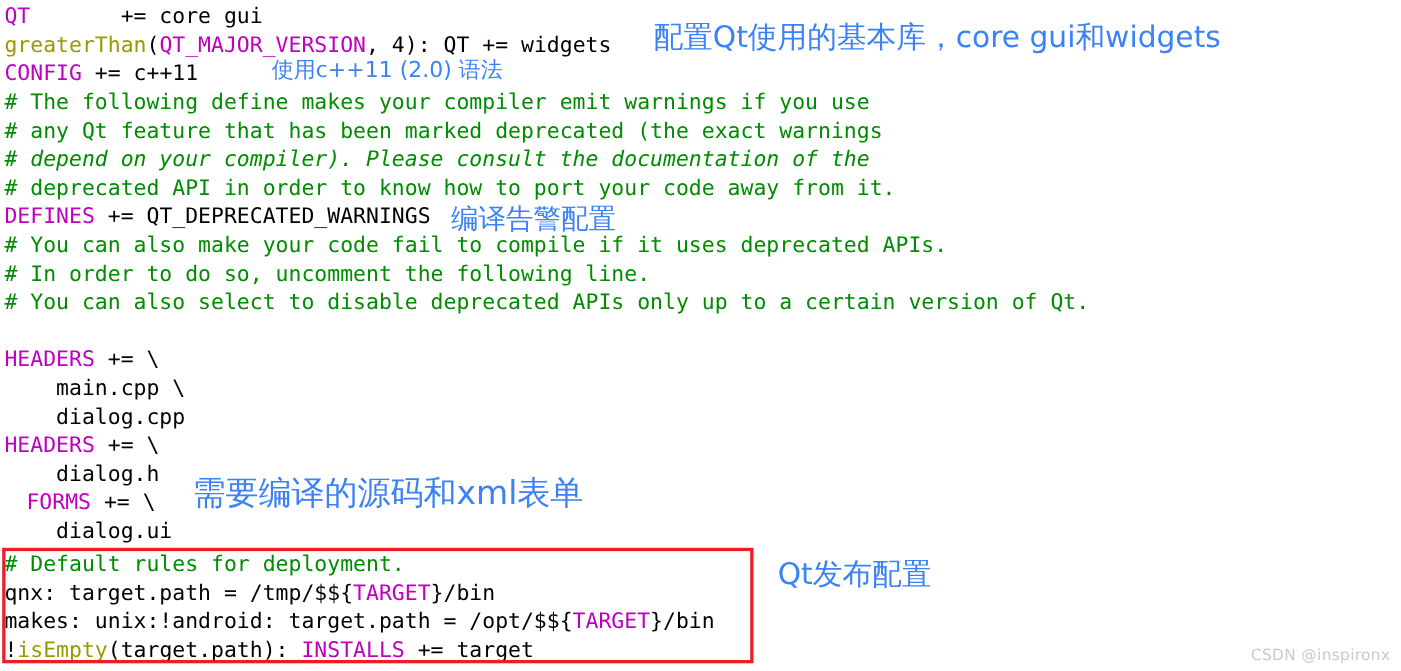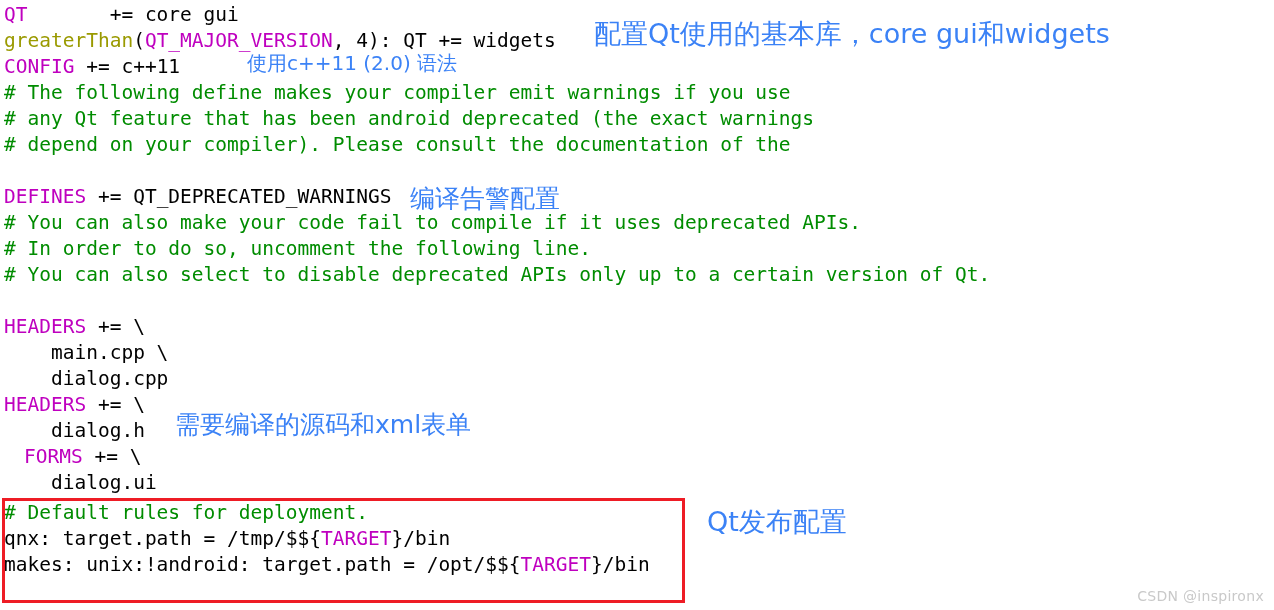--- a/index.html
+++ b/index.html
@@ -84,41 +84,43 @@
   }
 </style>
 </head>
 <body>
 
 <div id="code-surface">
     <div class="code-line" style="top: 2px;"><span class="tok-var">QT</span><span class="tok-plain">       += core gui</span></div>
     <div class="code-line" style="top: 28px;"><span class="tok-func">greaterThan</span><span class="tok-punct">(</span><span class="tok-var">QT_MAJOR_VERSION</span><span class="tok-plain">, 4): QT += widgets</span></div>
     <div class="code-line" style="top: 54px;"><span class="tok-var">CONFIG</span><span class="tok-plain"> += c++11</span></div>
     <div class="code-line" style="top: 80px;"><span class="tok-comment"># The following define makes your compiler emit warnings if you use</span></div>
-    <div class="code-line" style="top: 106px;"><span class="tok-comment"># any Qt feature that has been android deprecated (the exact warnings</span></div>
-    <div class="code-line" style="top: 132px;"><span class="tok-comment"># depend on your compiler). Please consult the documentation of the</span></div>
+    <div class="code-line" style="top: 106px;"><span class="tok-comment"># any Qt feature that has been marked deprecated (the exact warnings</span></div>
+    <div class="code-line" style="top: 132px; font-style: italic;"><span class="tok-comment"># depend on your compiler). Please consult the documentation of the</span></div>
+    <div class="code-line" style="top: 158px;"><span class="tok-comment"># deprecated API in order to know how to port your code away from it.</span></div>
     <div class="code-line" style="top: 184px;"><span class="tok-var">DEFINES</span><span class="tok-plain"> += QT_DEPRECATED_WARNINGS</span></div>
     <div class="code-line" style="top: 210px;"><span class="tok-comment"># You can also make your code fail to compile if it uses deprecated APIs.</span></div>
     <div class="code-line" style="top: 236px;"><span class="tok-comment"># In order to do so, uncomment the following line.</span></div>
     <div class="code-line" style="top: 262px;"><span class="tok-comment"># You can also select to disable deprecated APIs only up to a certain version of Qt.</span></div>
     <div class="code-line" style="top: 314px;"><span class="tok-var">HEADERS</span><span class="tok-plain"> += \</span></div>
     <div class="code-line" style="top: 340px;"><span class="tok-plain">    main.cpp \</span></div>
     <div class="code-line" style="top: 366px;"><span class="tok-plain">    dialog.cpp</span></div>
     <div class="code-line" style="top: 392px;"><span class="tok-var">HEADERS</span><span class="tok-plain"> += \</span></div>
     <div class="code-line" style="top: 418px;"><span class="tok-plain">    dialog.h</span></div>
     <div class="code-line" style="top: 444px; margin-left: 20px;"><span class="tok-var">FORMS</span><span class="tok-plain"> += \</span></div>
     <div class="code-line" style="top: 470px;"><span class="tok-plain">    dialog.ui</span></div>
     <div class="code-line" style="top: 500px;"><span class="tok-comment"># Default rules for deployment.</span></div>
     <div class="code-line" style="top: 526px;"><span class="tok-plain">qnx: target.path = /tmp/$${</span><span class="tok-var">TARGET</span><span class="tok-plain">}/bin</span></div>
     <div class="code-line" style="top: 552px;"><span class="tok-plain">makes: unix:!android: target.path = /opt/$${</span><span class="tok-var">TARGET</span><span class="tok-plain">}/bin</span></div>
+    <div class="code-line" style="top: 578px;"><span class="tok-plain">!</span><span class="tok-func">isEmpty</span><span class="tok-plain">(target.path): </span><span class="tok-var">INSTALLS</span><span class="tok-plain"> += target</span></div>
   </div>
 
 <div id="deploy-box" style="left: 2px; top: 498px; width: 683px; height: 105px; border-color: rgb(238, 28, 37);"></div>
 
 <div id="annotation-layer">
     <div class="annotation" style="left: 594px; top: 16px; font-size: 27px;">配置Qt使用的基本库，core gui和widgets</div>
     <div class="annotation" style="left: 204px; top: 50px; font-size: 20px; margin-left: 43px;">使用c++11 (2.0) 语法</div>
     <div class="annotation" style="left: 410px; top: 182px; font-size: 25px;">编译告警配置</div>
-    <div class="annotation" style="left: 175px; top: 408px; font-size: 25px;">需要编译的源码和xml表单</div>
+    <div class="annotation" style="left: 175px; top: 428px; font-size: 30px;">需要编译的源码和xml表单</div>
     <div class="annotation" style="left: 707px; top: 504px; font-size: 27px;">Qt发布配置</div>
   </div>
 
 <div id="watermark">CSDN @inspironx</div>
 
 </body></html>

